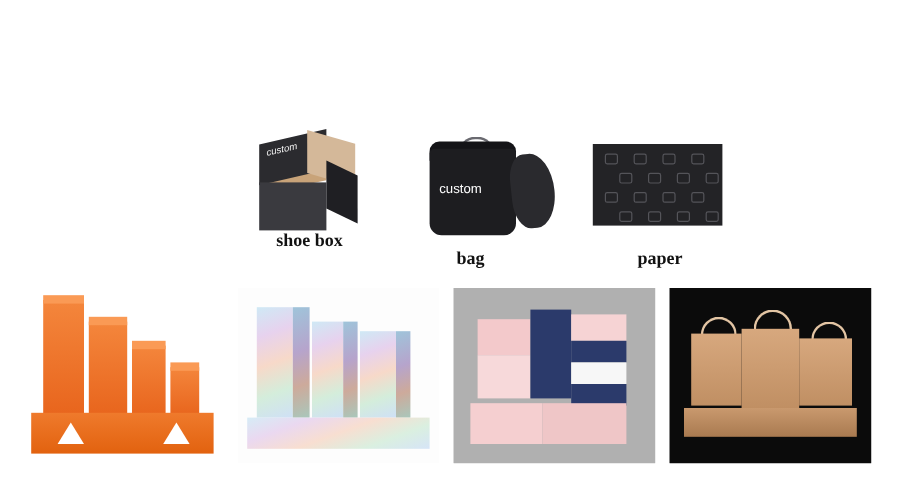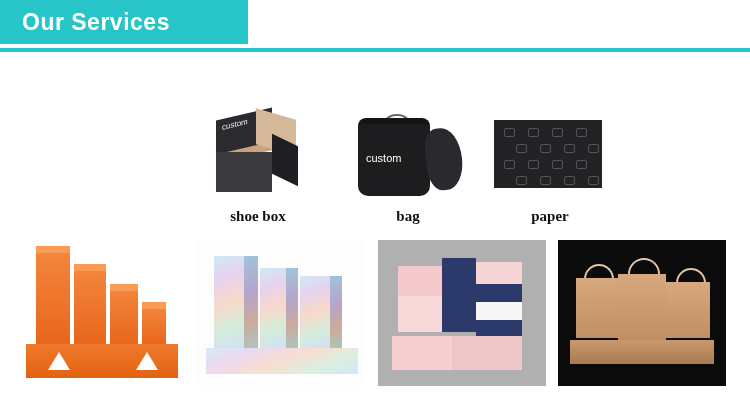--- a/index.html
+++ b/index.html
@@ -233,47 +233,42 @@
   .kbase {
     position: absolute;
     background: linear-gradient(180deg,#c9996e 0%,#a97a50 100%);
   }
 </style>
 </head>
 <body>
 
 <div class="page">
 
-  <div class="header-band">
-    <div class="header-tab"></div>
-    <div class="header-title">Our Services</div>
-    <div class="header-underline"></div>
-  </div>
 
 
   <div class="top-row">
 
     <div class="thumb shoebox-wrap">
       <div class="sb-inner"></div>
       <div class="sb-lid-top"></div>
       <div class="sb-label">custom</div>
       <div class="sb-lid-flap"></div>
       <div class="sb-body-front"></div>
       <div class="sb-body-side"></div>
     </div>
-    <div class="thumb-caption" style="left:38px;top:96px;width:120px;">shoe box</div>
+    <div class="thumb-caption" style="left:38px;top:81px;width:120px;">shoe box</div>
 
     <div class="thumb bag-wrap">
       <div class="bag-string"></div>
       <div class="bag-top"></div>
       <div class="bag-body"></div>
       <div class="bag-fold"></div>
       <div class="bag-label">custom</div>
     </div>
-    <div class="thumb-caption" style="left:188px;top:96px;width:120px;">bag</div>
+    <div class="thumb-caption" style="left:172px;top:96px;width:120px;">bag</div>
 
     <div class="thumb paper-wrap">
       <div class="paper-sheet">
         <div class="paper-dot" style="left:10px;top:8px;"></div>
         <div class="paper-dot" style="left:34px;top:8px;"></div>
         <div class="paper-dot" style="left:58px;top:8px;"></div>
         <div class="paper-dot" style="left:82px;top:8px;"></div>
         <div class="paper-dot" style="left:22px;top:24px;"></div>
         <div class="paper-dot" style="left:46px;top:24px;"></div>
         <div class="paper-dot" style="left:70px;top:24px;"></div>

